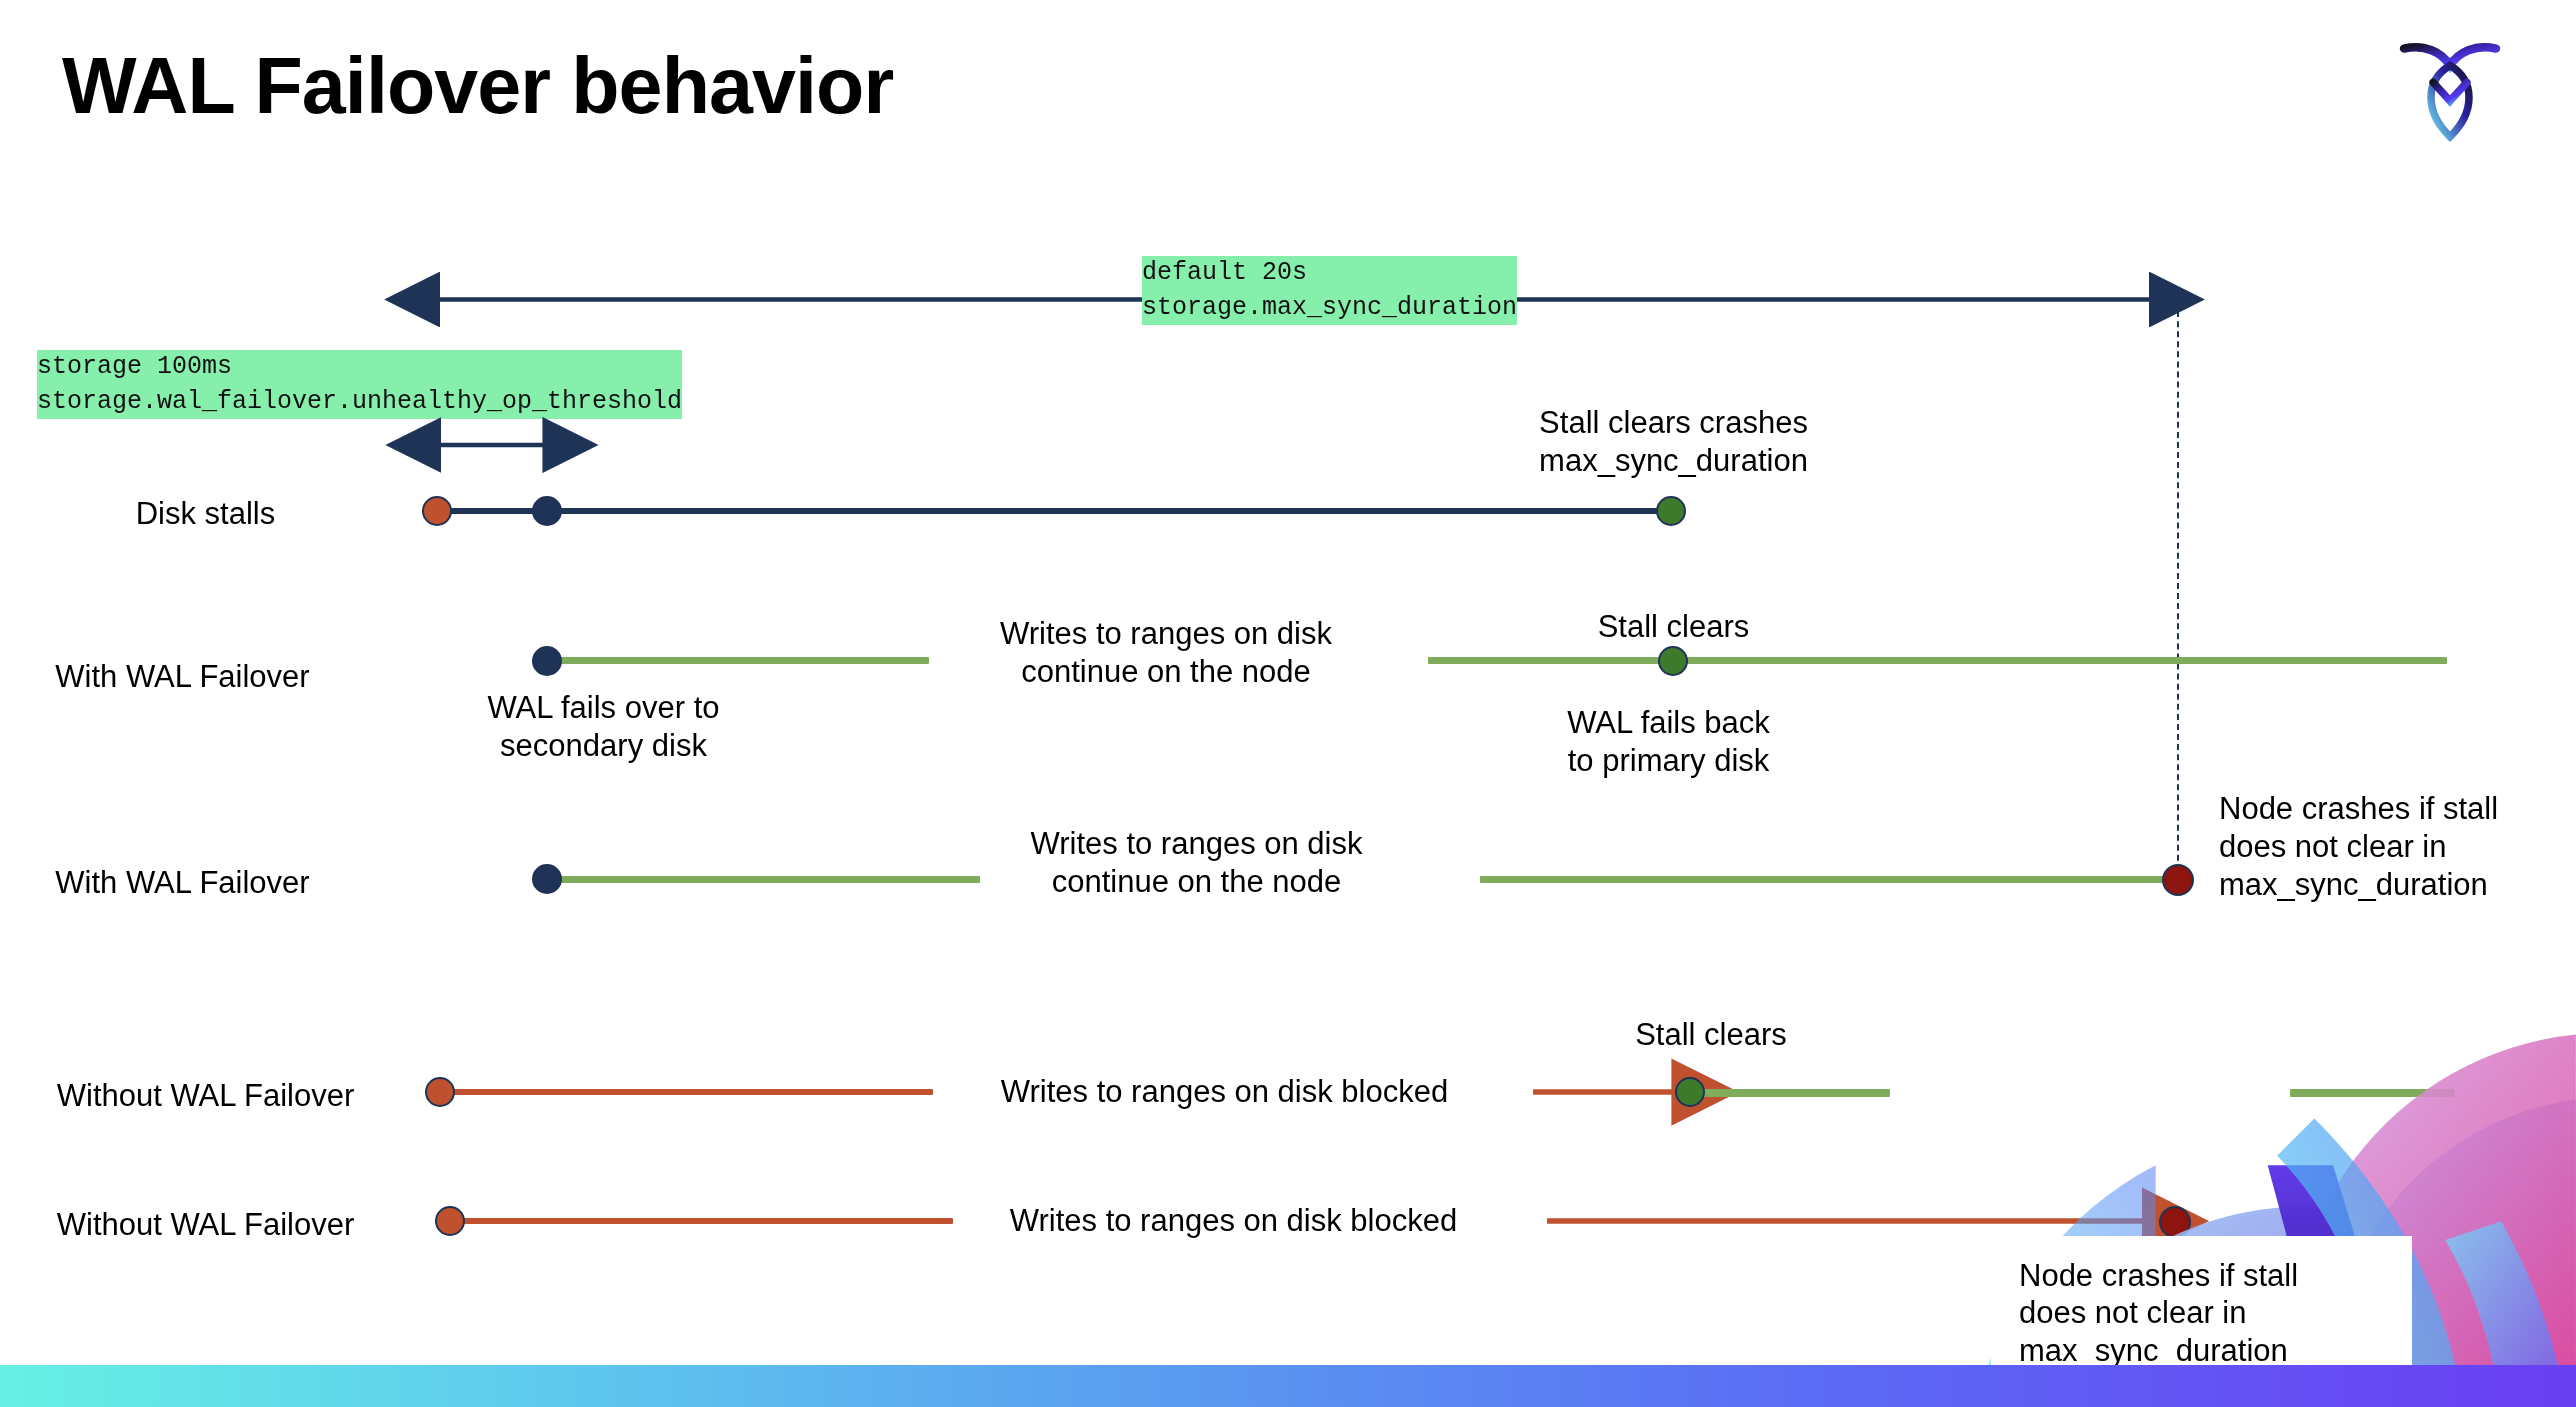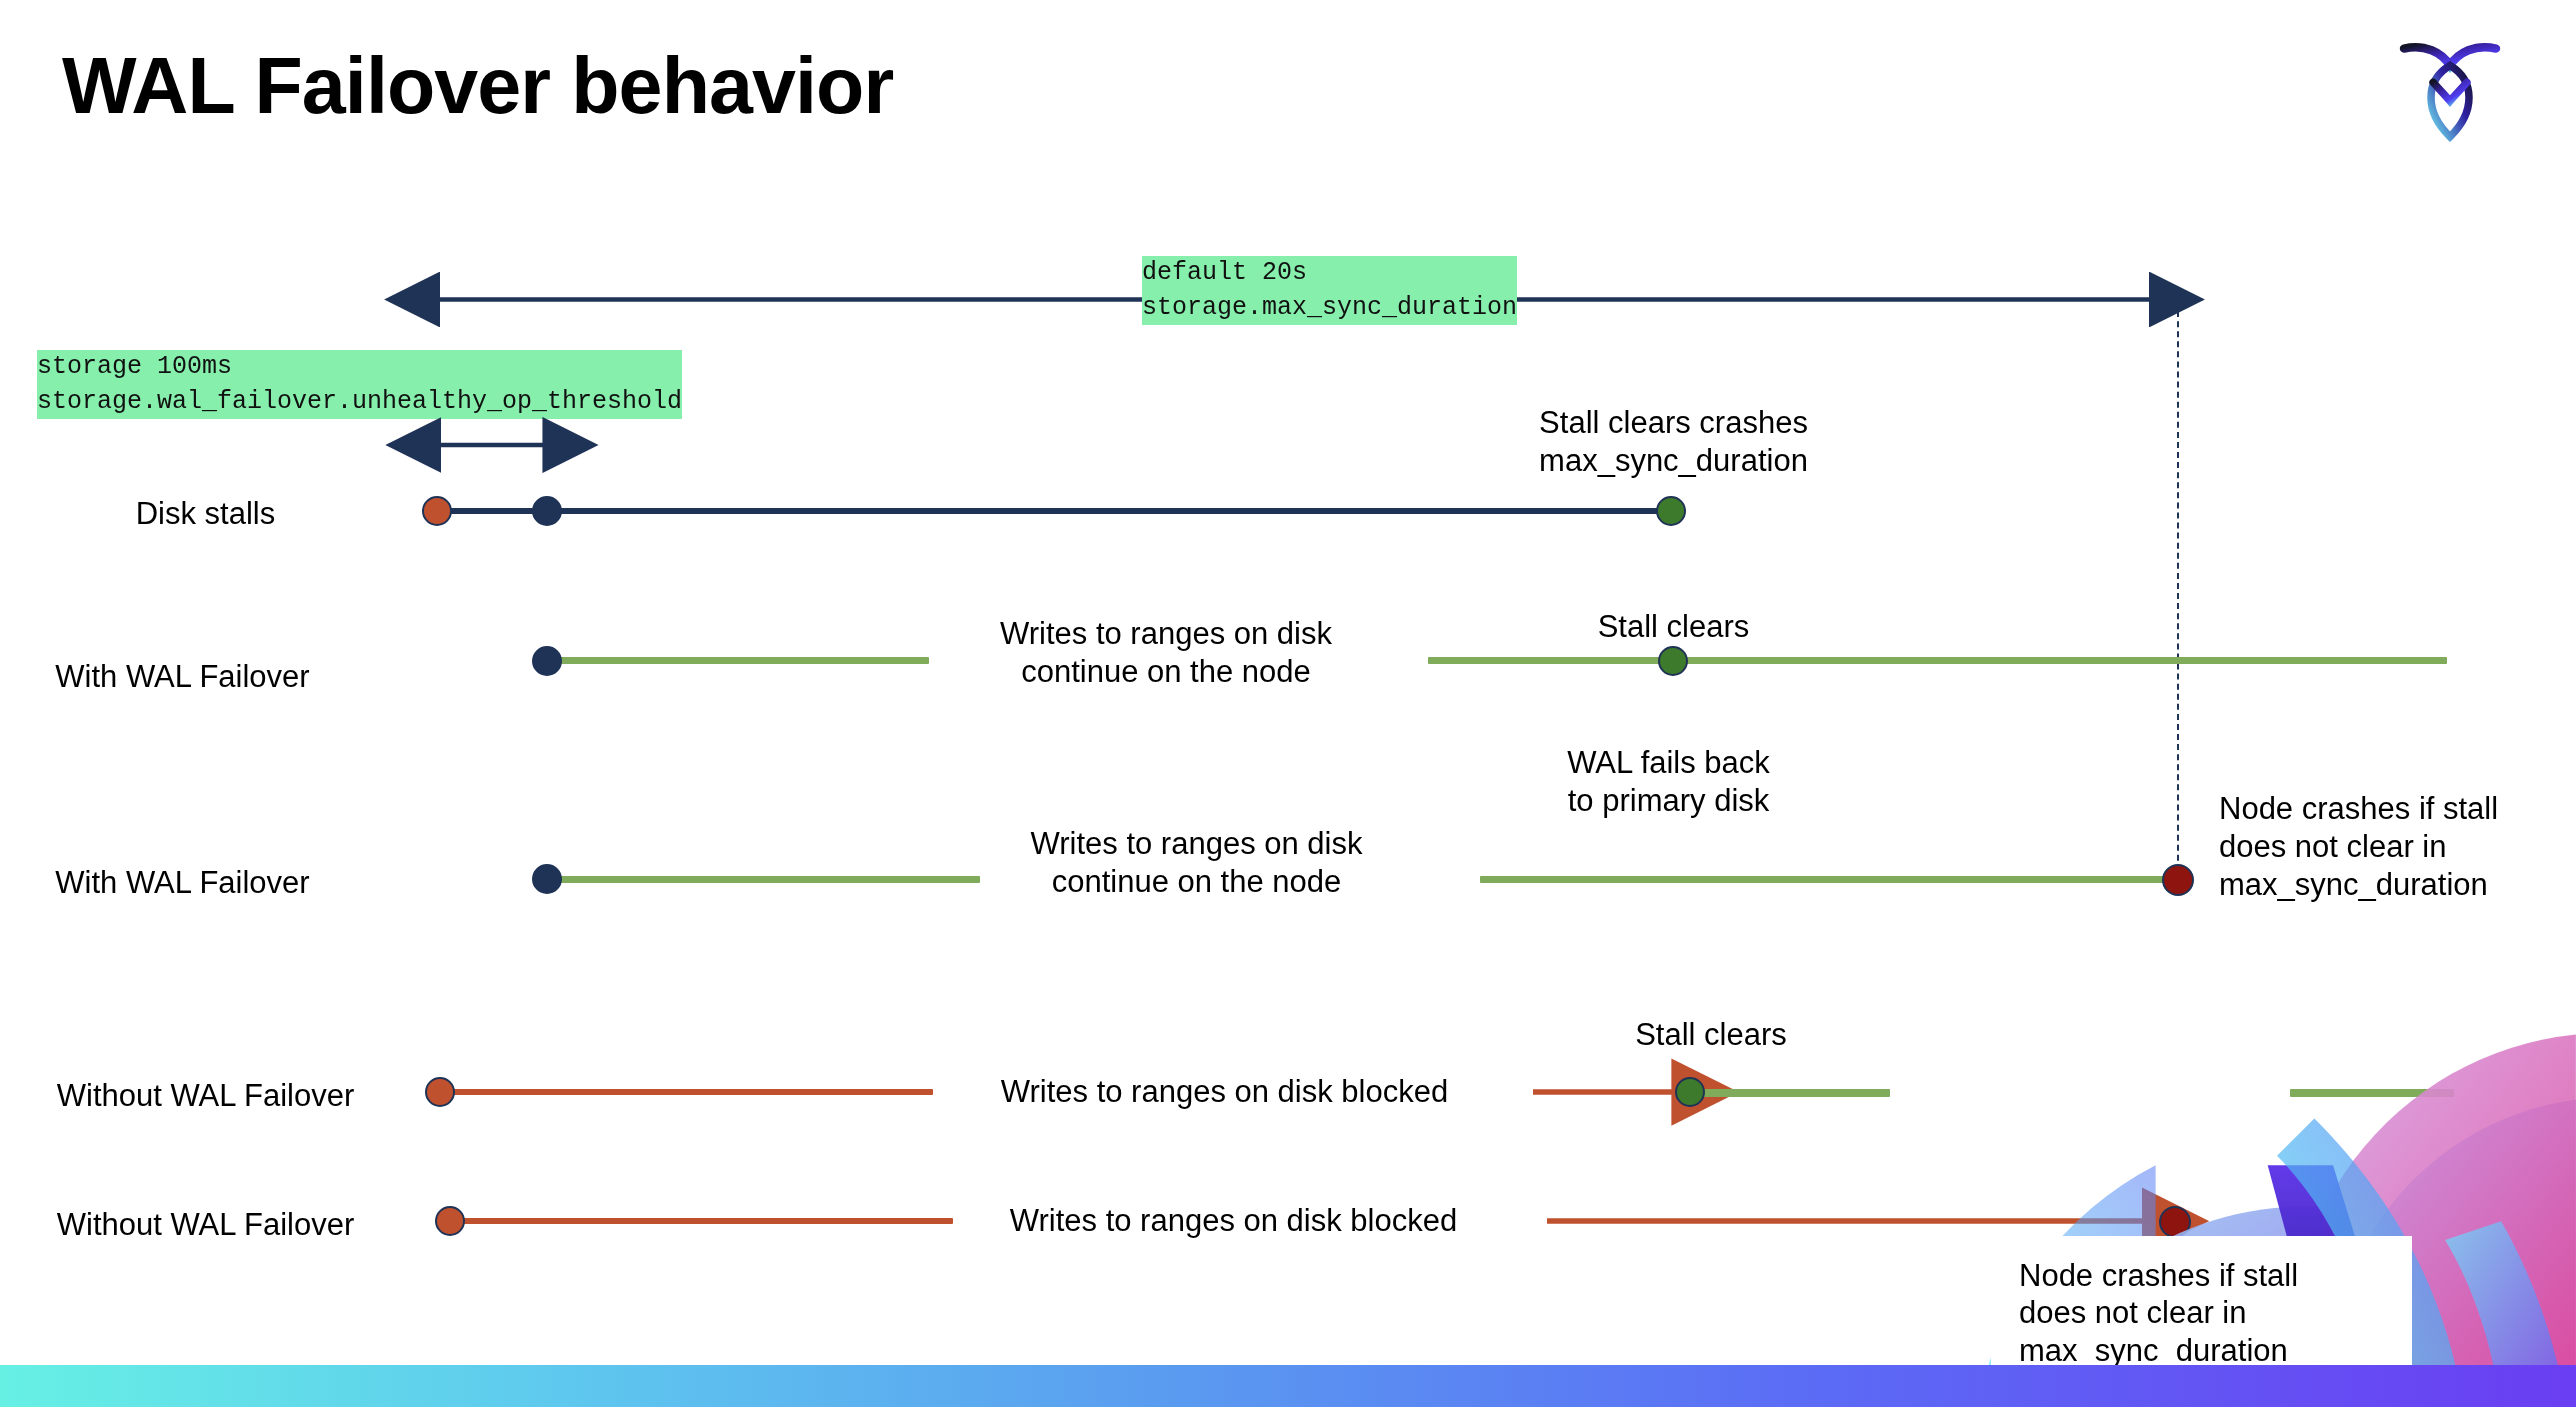--- a/index.html
+++ b/index.html
@@ -132,21 +132,23 @@
   <div class="rowlabel" style="left:0px;top:659px;width:365px;">With WAL Failover</div>
 
   <div class="seg" style="left:550px;top:657px;width:379px;height:6.5px;background:#7fab5b;"></div>
   <div class="seg" style="left:1428px;top:657px;width:1019px;height:6.5px;background:#7fab5b;"></div>
   <div class="dot" style="left:532px;top:646px;width:30px;height:30px;background:#1f3356;"></div>
   <div class="dot" style="left:1658px;top:646px;width:30px;height:30px;background:#3e7a2b;"></div>
 
   <div class="note" style="left:937px;top:615px;width:458px;">Writes to ranges on disk
 continue on the node</div>
   <div class="note" style="left:1524px;top:608px;width:299px;">Stall clears</div>
-  <div class="note" style="left:1505px;top:704px;width:327px;margin-top:40px;">WAL fails  back
+  <div class="note" style="left:421px;top:689px;width:365px;">WAL fails over to
+secondary disk</div>
+  <div class="note" style="left:1505px;top:704px;width:327px;">WAL fails  back
 to primary disk</div>
 
   <div class="rowlabel" style="left:0px;top:865px;width:365px;">With WAL Failover</div>
 
   <div class="seg" style="left:550px;top:876px;width:430px;height:6.5px;background:#7fab5b;"></div>
   <div class="seg" style="left:1480px;top:876px;width:701px;height:6.5px;background:#7fab5b;"></div>
   <div class="dot" style="left:532px;top:864px;width:30px;height:30px;background:#1f3356;"></div>
   <div class="dot" style="left:2162px;top:864px;width:32px;height:32px;background:#8e1410;"></div>
 
   <div class="note" style="left:991px;top:825px;width:411px;">Writes to ranges on disk

